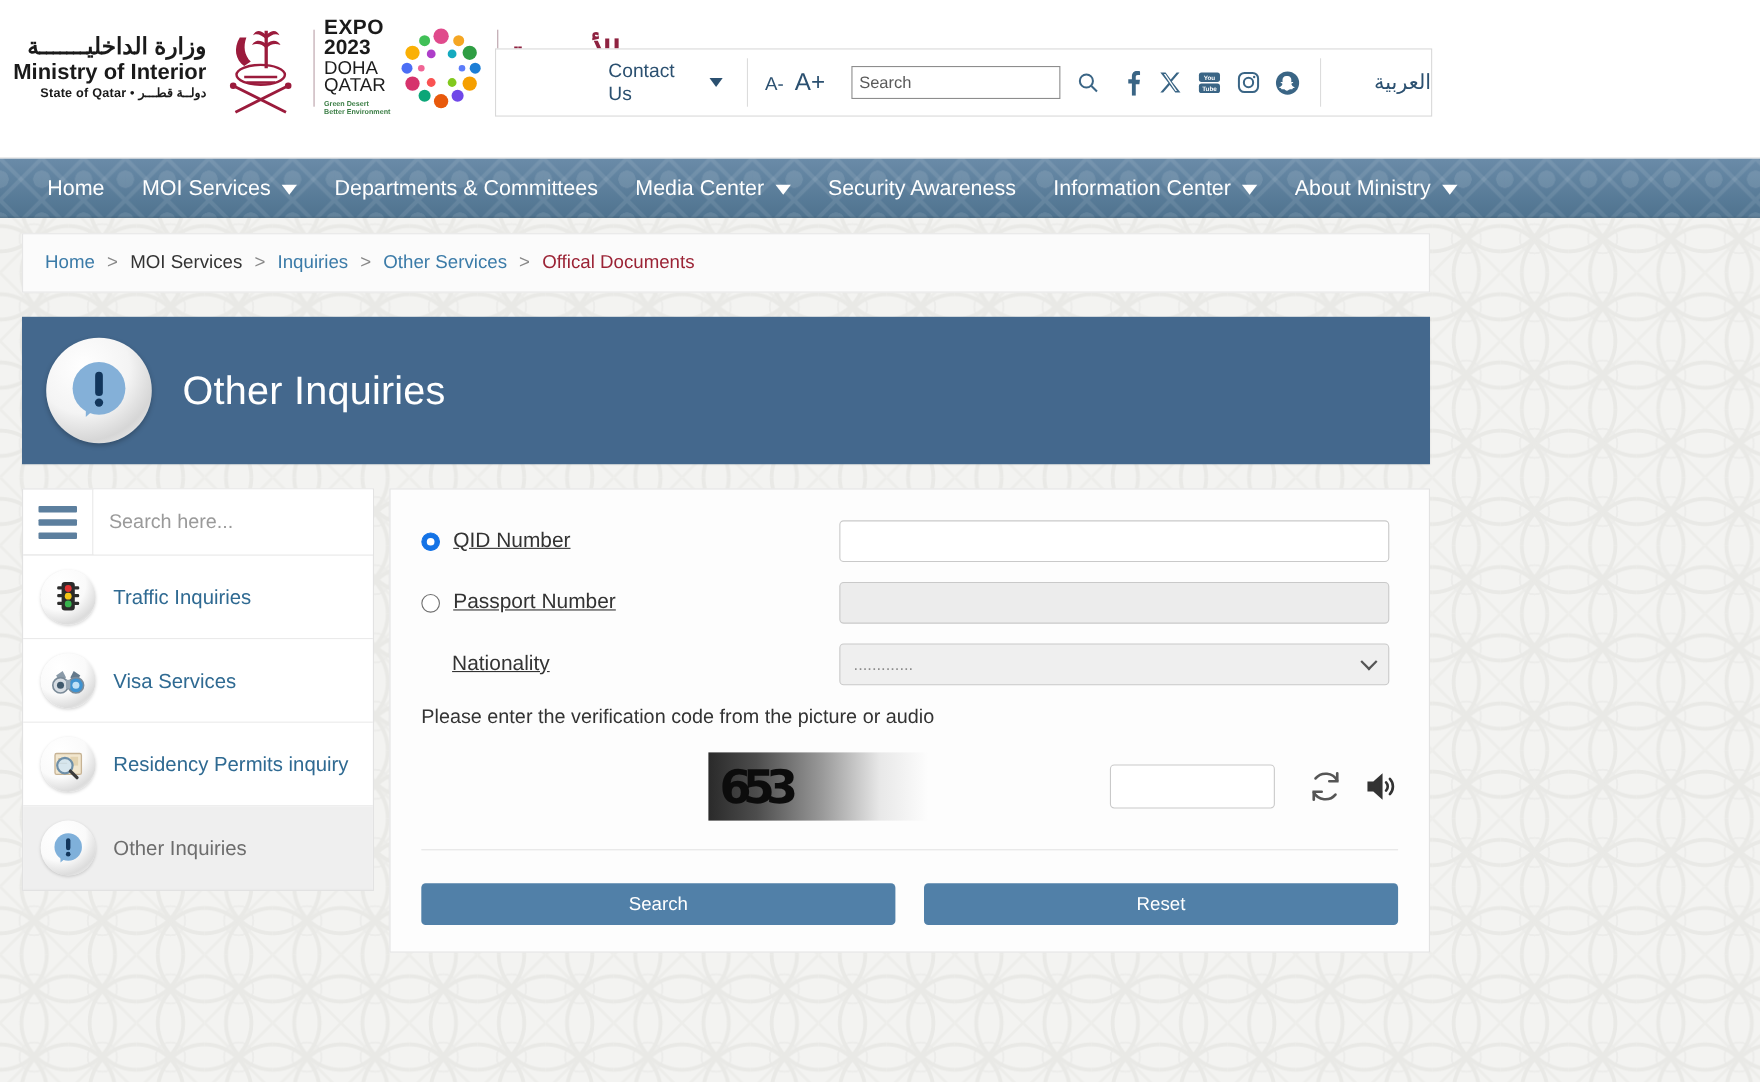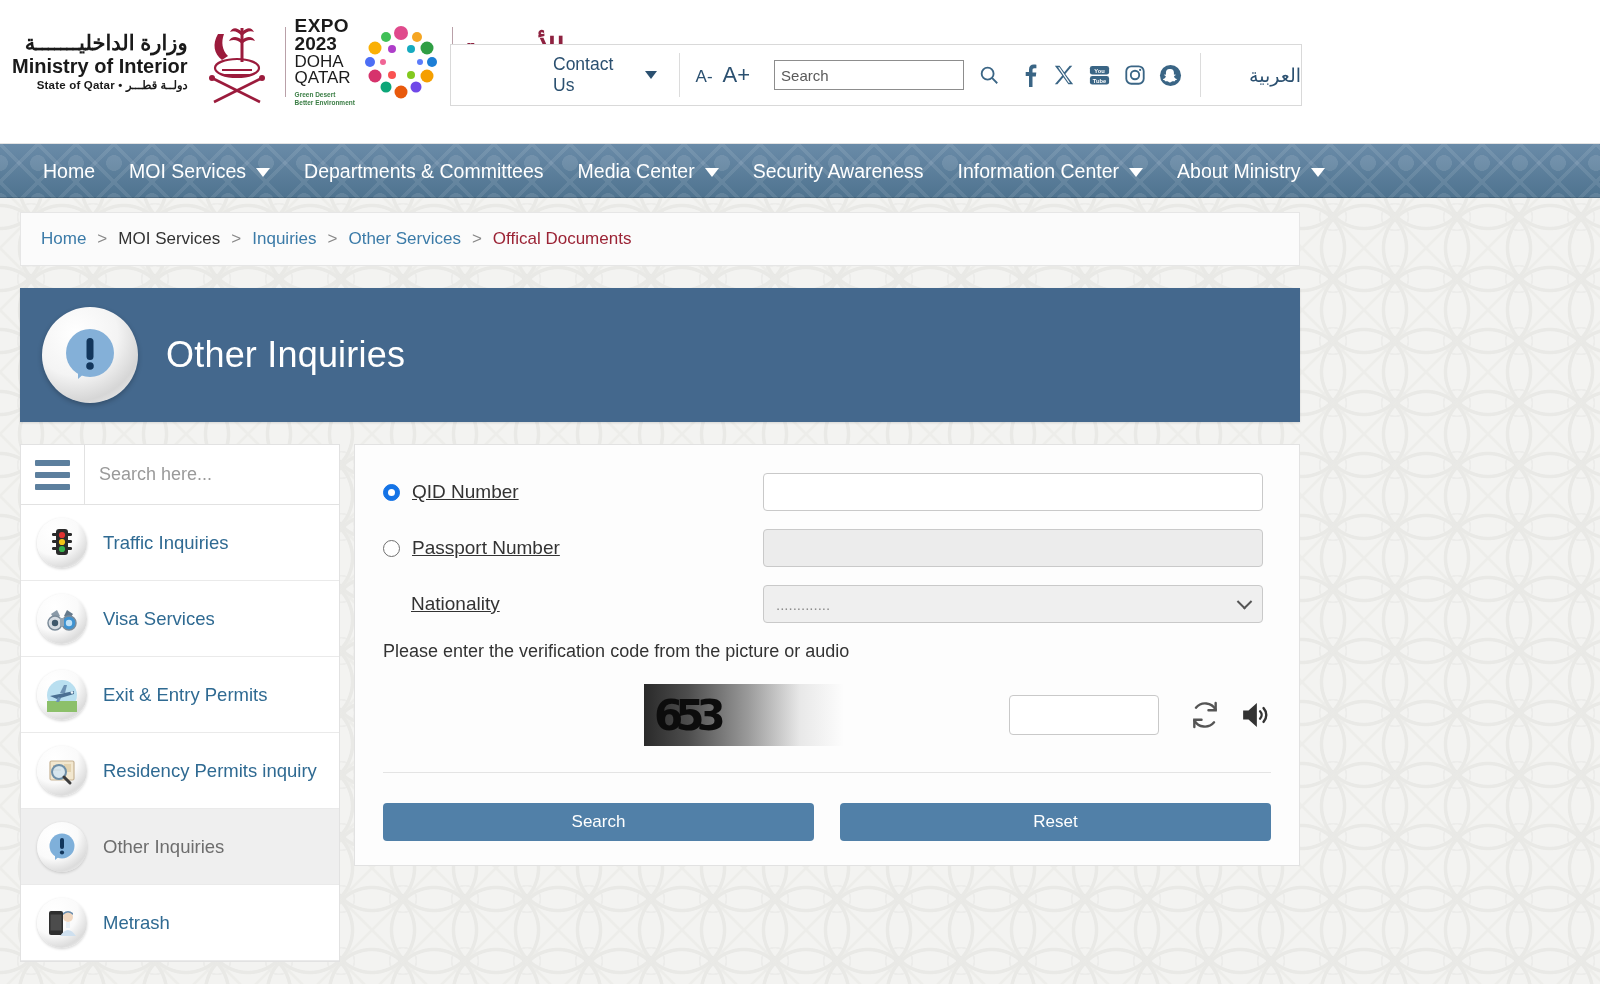--- a/index.html
+++ b/index.html
@@ -521,33 +521,20 @@
             <circle cx="10" cy="21" r="7" fill="#d7dde3" stroke="#7b8b99" stroke-width="1.5"></circle>
             <circle cx="24" cy="21" r="7" fill="#3f93d1" stroke="#7b8b99" stroke-width="1.5"></circle>
             <circle cx="10" cy="21" r="3.2" fill="#40596c"></circle>
             <circle cx="24" cy="21" r="3.2" fill="#bfe1f7"></circle>
             <rect x="15" y="16" width="4" height="8" fill="#97a6b3"></rect>
           </svg>
         </div>
         <span class="side-item-label">Visa Services</span>
       </div>
 
-      <div class="side-item">
-        <div class="side-ico">
-          <svg viewBox="0 0 34 34">
-            <circle cx="17" cy="17" r="15" fill="#b9dff0"></circle>
-            <rect x="2" y="23" width="30" height="11" fill="#8cc06a"></rect>
-            <path d="M5 18 L29 13 L29 16 L12 21 Z" fill="#4a6f92"></path>
-            <path d="M15 15 L19 7 L22 7 L20 15 Z" fill="#6c91b3"></path>
-            <path d="M13 19 L11 24 L14 24 L16 20 Z" fill="#6c91b3"></path>
-            <circle cx="27" cy="14.5" r="1.3" fill="#eef6fb"></circle>
-          </svg>
-        </div>
-        <span class="side-item-label">Exit &amp; Entry Permits</span>
-      </div>
 
       <div class="side-item">
         <div class="side-ico">
           <svg viewBox="0 0 34 34">
             <rect x="5" y="7" width="24" height="19" rx="1.5" fill="#f2e7cf" stroke="#c7b394" stroke-width="1.2"></rect>
             <rect x="19" y="10" width="7" height="8" fill="#e3d3b0"></rect>
             <line x1="8" y1="12" x2="16" y2="12" stroke="#c0ab88" stroke-width="1.2"></line>
             <line x1="8" y1="16" x2="16" y2="16" stroke="#c0ab88" stroke-width="1.2"></line>
             <circle cx="14" cy="18" r="7" fill="#cfe6f5" fill-opacity=".8" stroke="#6e8fa8" stroke-width="2"></circle>
             <line x1="19" y1="23" x2="25" y2="29" stroke="#3c3c3c" stroke-width="3" stroke-linecap="round"></line>
@@ -561,33 +548,20 @@
           <svg viewBox="0 0 34 34">
             <circle cx="17" cy="16" r="12.5" fill="#7fb0da"></circle>
             <path d="M10 23 L10 30 L16 25 Z" fill="#7fb0da"></path>
             <rect x="15" y="8" width="4" height="11" rx="2" fill="#12365c"></rect>
             <circle cx="17" cy="22.5" r="2.1" fill="#12365c"></circle>
           </svg>
         </div>
         <span class="side-item-label">Other Inquiries</span>
       </div>
 
-      <div class="side-item">
-        <div class="side-ico">
-          <svg viewBox="0 0 34 34">
-            <rect x="4" y="5" width="14" height="24" rx="2" fill="#2f2f2f"></rect>
-            <rect x="5.5" y="8.5" width="11" height="16" fill="#4c4c4c"></rect>
-            <circle cx="23" cy="11" r="5" fill="#f0d7c0"></circle>
-            <path d="M18 9 Q23 4 28 9 L28 7 Q23 3 18 7 Z" fill="#6e8fae"></path>
-            <path d="M15 30 Q23 18 31 30 Z" fill="#cfe0ef"></path>
-            <rect x="21" y="16" width="4" height="6" fill="#e8eff6"></rect>
-          </svg>
-        </div>
-        <span class="side-item-label">Metrash</span>
-      </div>
     </div>
 
     <div class="panel">
 
       <div class="panel-body">
 
         <div class="formrow">
           <div class="form-label">
             <span class="radio checked"></span>
             <span>QID Number</span>

